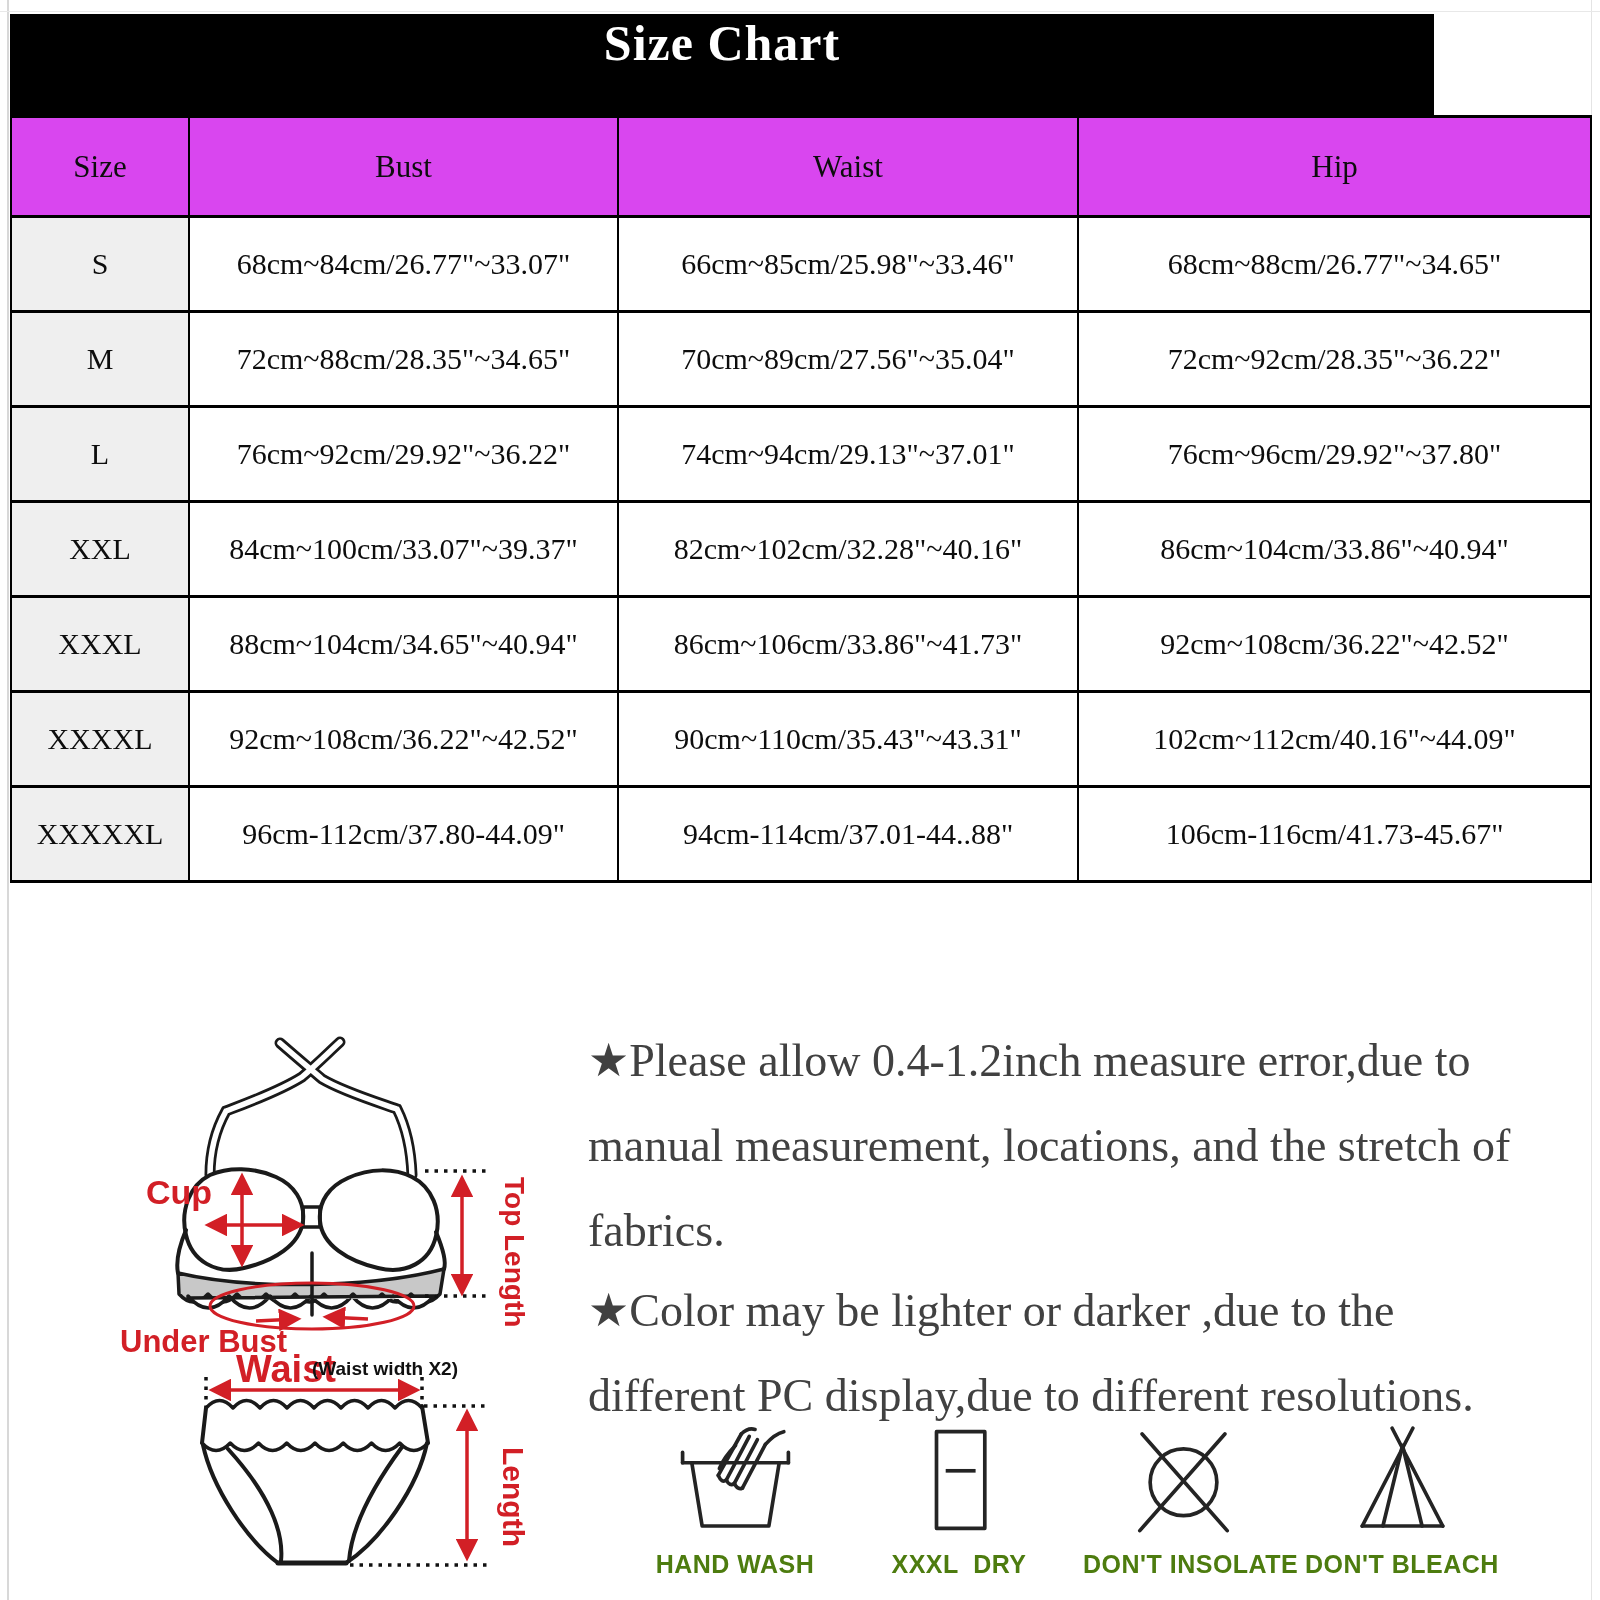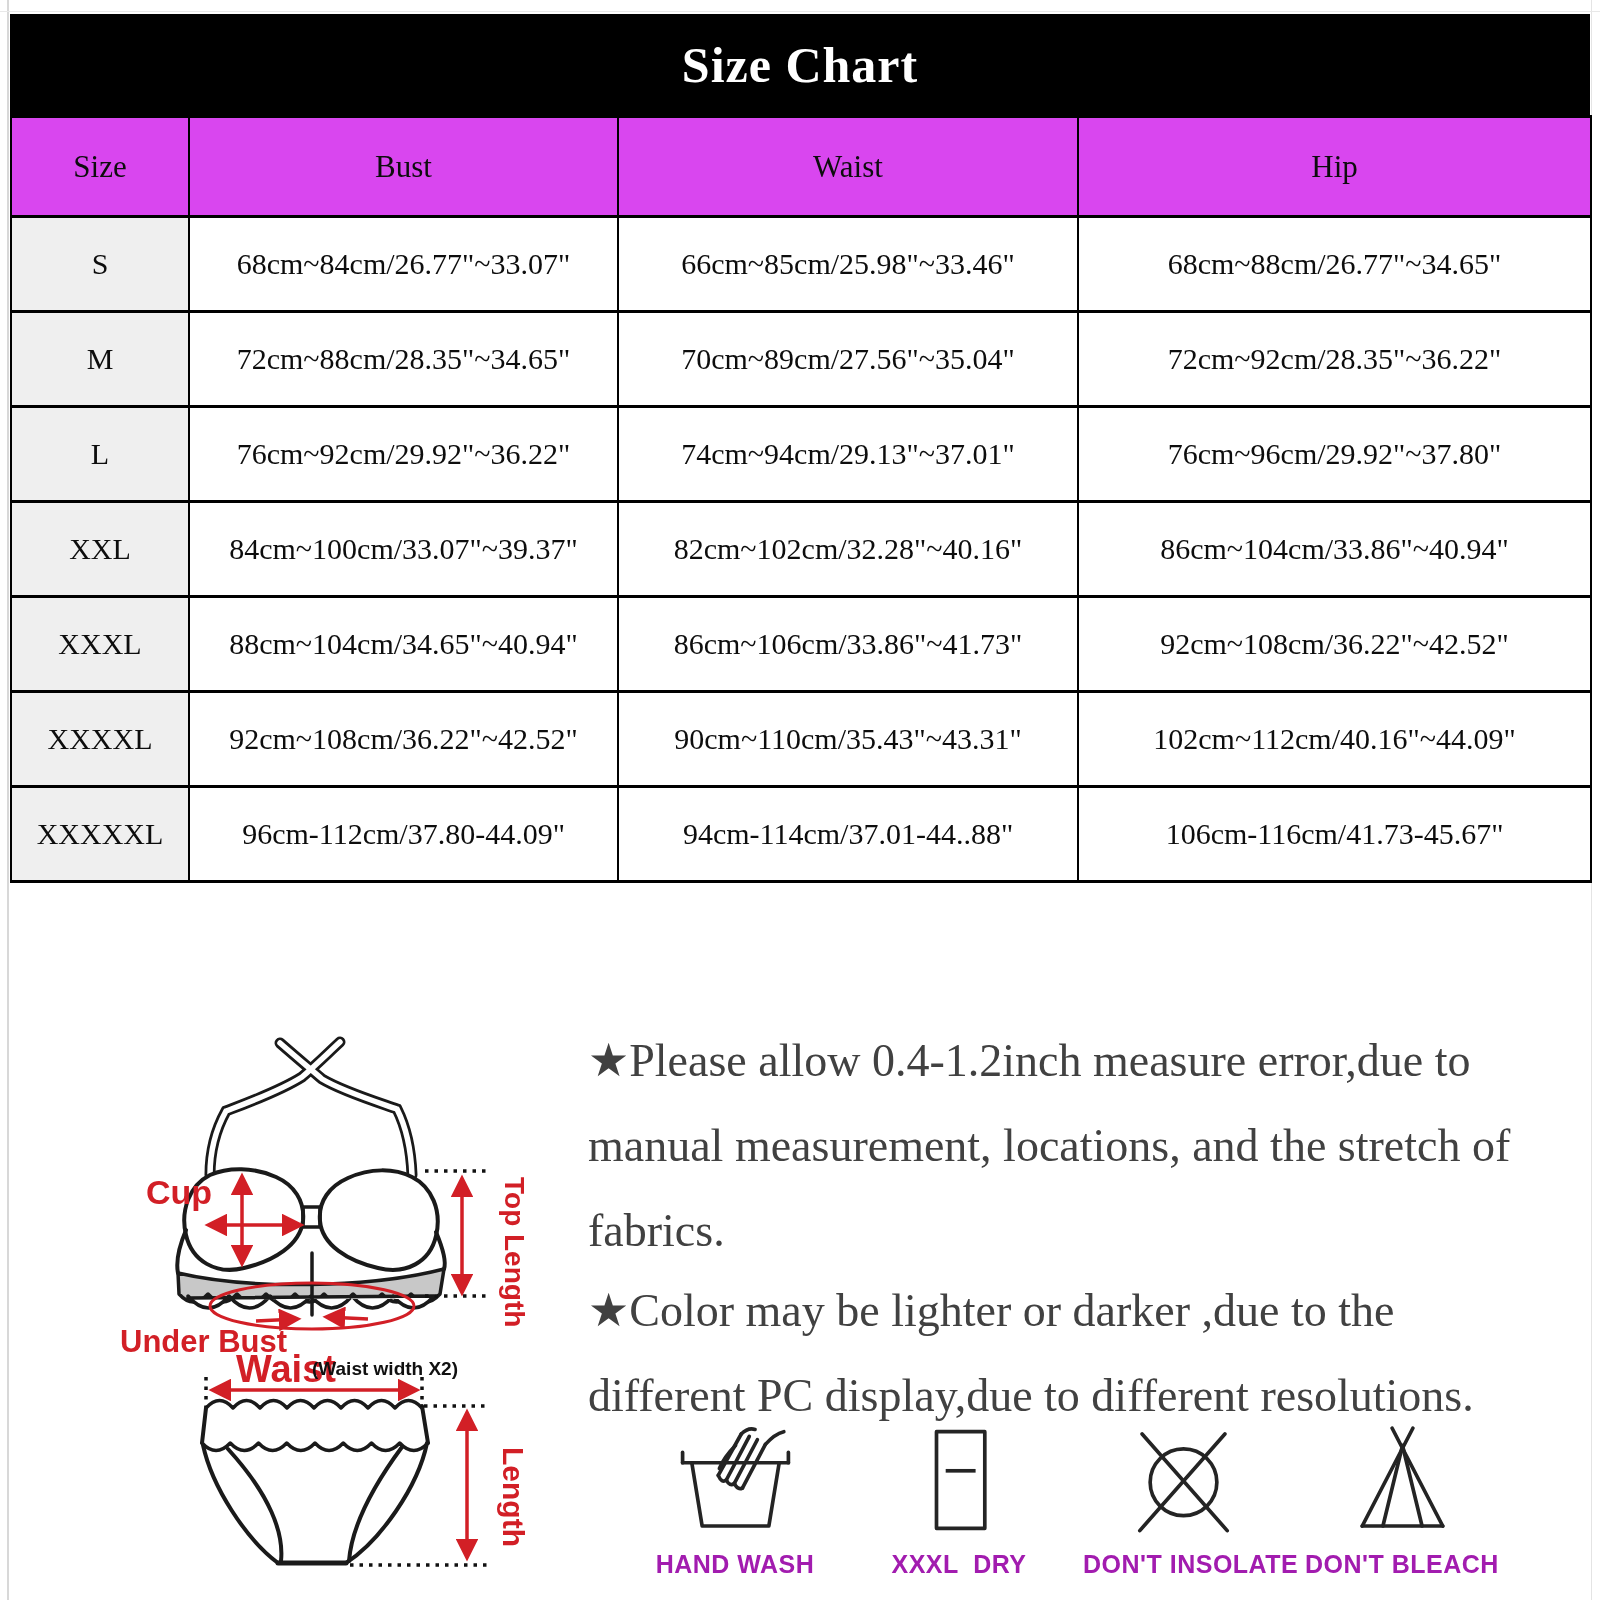--- a/index.html
+++ b/index.html
@@ -3,22 +3,22 @@
 <meta charset="utf-8">
 <style>
   html,body{margin:0;padding:0;}
   body{width:1600px;height:1600px;background:#ffffff;position:relative;
        font-family:"Liberation Serif", serif;color:#0d0d0d;overflow:hidden;}
   .frame-line{position:absolute;background:#d8d8d8;}
   #frame-left{left:7px;top:0;width:2px;height:1600px;}
   #frame-right{left:1591px;top:0;width:1px;height:1600px;background:#e4e4e4;}
   #frame-top{left:0;top:11px;width:1600px;height:1px;background:#e8e8e8;}
 
-  .title-bar{position:absolute;left:10px;top:14px;width:1580px;height:101px;
-             background:#000000;display:flex;align-items:center;justify-content:center;}
+  .title-bar{position:absolute;left:10px;top:14px;width:1424px;height:101px;
+             background:#000000;display:flex;justify-content:center;}
   .title-bar .t{color:#ffffff;font-size:50px;font-weight:bold;letter-spacing:1px;}
 
   table.size{position:absolute;left:10px;top:115px;width:1580px;border-collapse:collapse;
              table-layout:fixed;}
   table.size th,table.size td{border-left:2px solid #000;border-right:2px solid #000;
              border-top:3px solid #000;border-bottom:3px solid #000;
              text-align:center;vertical-align:middle;padding:0;}
   table.size th{height:97px;background:#d946ef;font-size:31px;font-weight:normal;}
   table.size td{height:92px;background:#ffffff;font-size:30px;}
   table.size td.szc{background:#efefef;}
@@ -26,21 +26,21 @@
   .note{position:absolute;left:588px;width:1010px;font-size:46px;color:#414141;}
   .note .ln{height:85px;line-height:85px;white-space:nowrap;}
   #note1{top:1018px;}
   #note2{top:1268px;}
 
   #diagram{position:absolute;left:50px;top:1005px;}
 
   .care{position:absolute;top:1420px;height:180px;text-align:center;}
   .care svg{display:block;margin:0 auto;}
   .care .lbl{margin-top:10px;font-family:"Liberation Sans", sans-serif;
-             font-size:25px;font-weight:600;letter-spacing:.5px;color:#a21caf;white-space:pre;}
+             font-size:25px;font-weight:600;letter-spacing:.5px;color:#4d7c0f;white-space:pre;}
   #care-0{left:635px;width:200px;}
   #care-1{left:859px;width:200px;}
   #care-2{left:1083px;width:200px;}
   #care-3{left:1302px;width:200px;}
 
   .dtxt{font-family:"Liberation Sans", sans-serif;font-weight:bold;fill:#d21f26;}
 </style>
 </head>
 <body>
 

